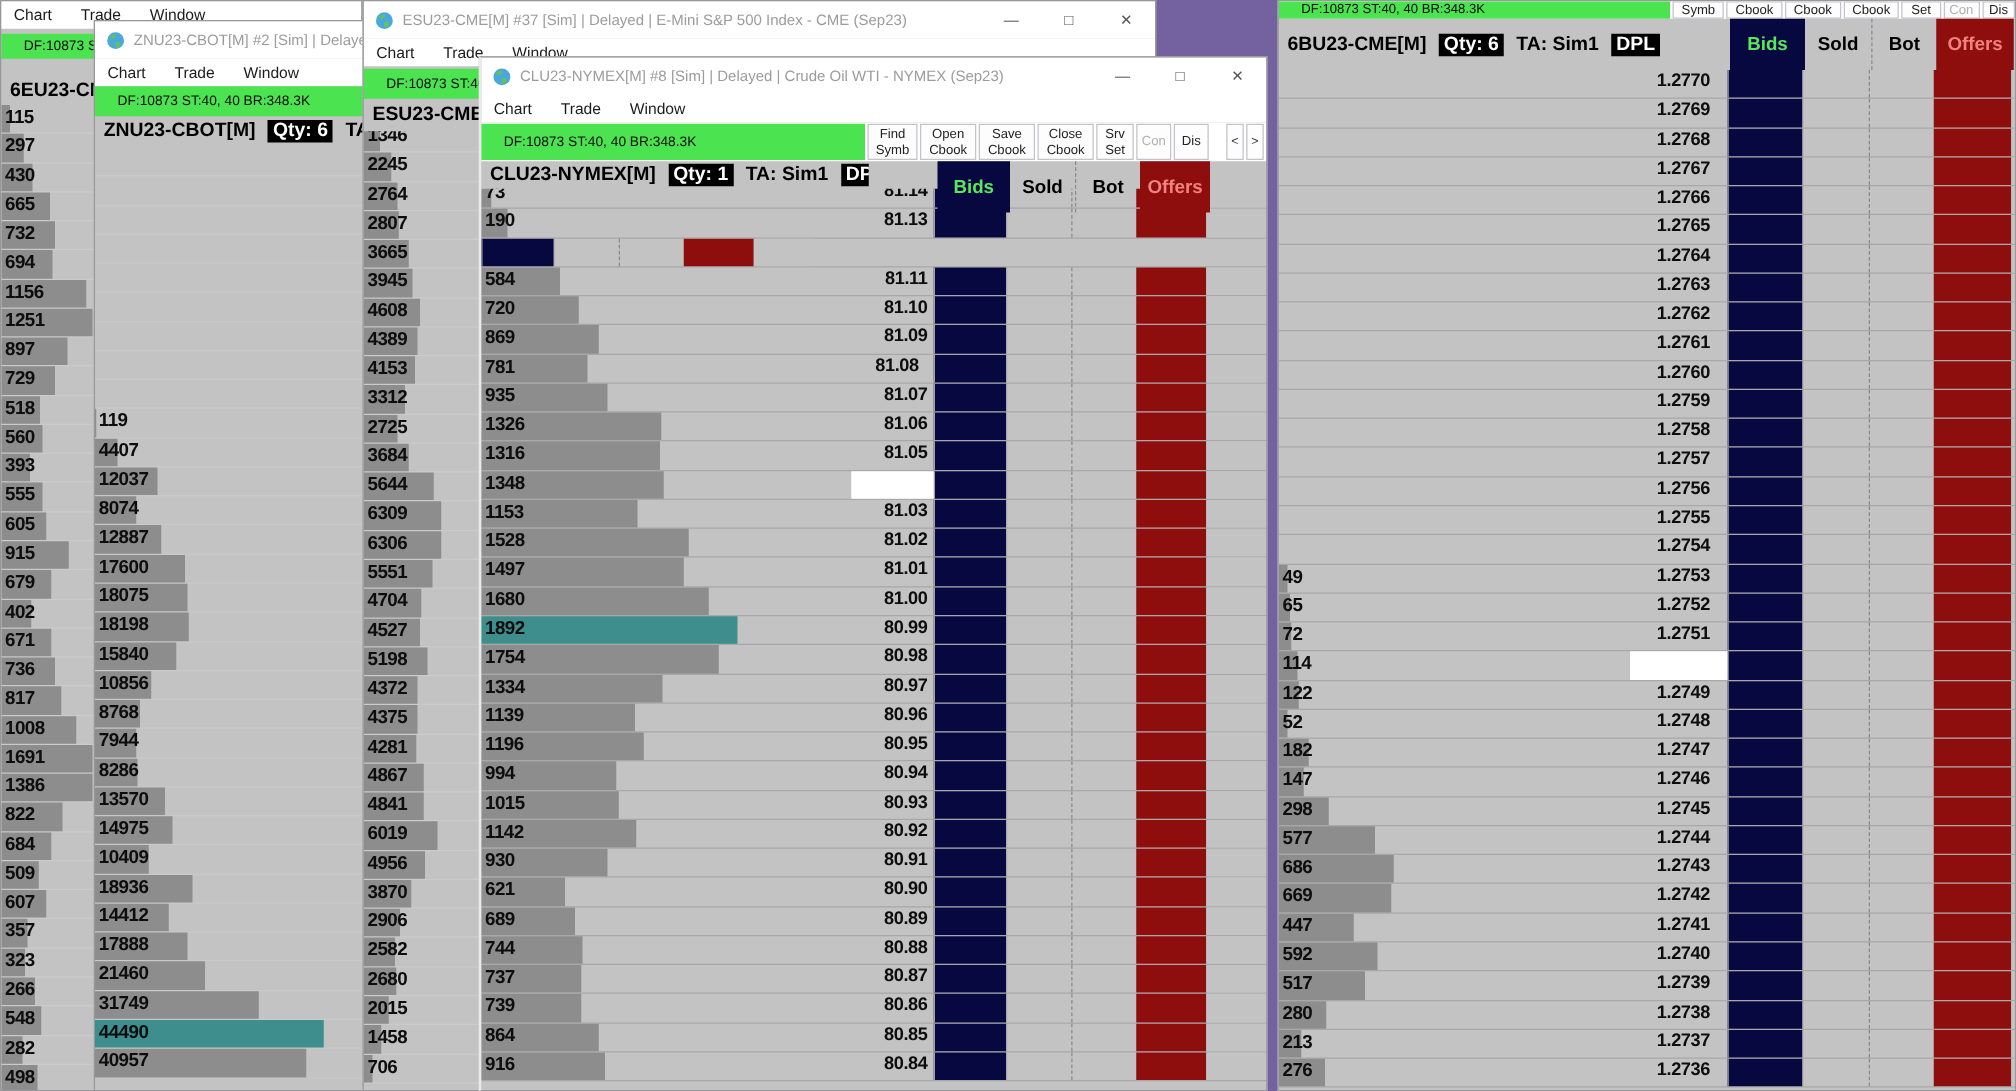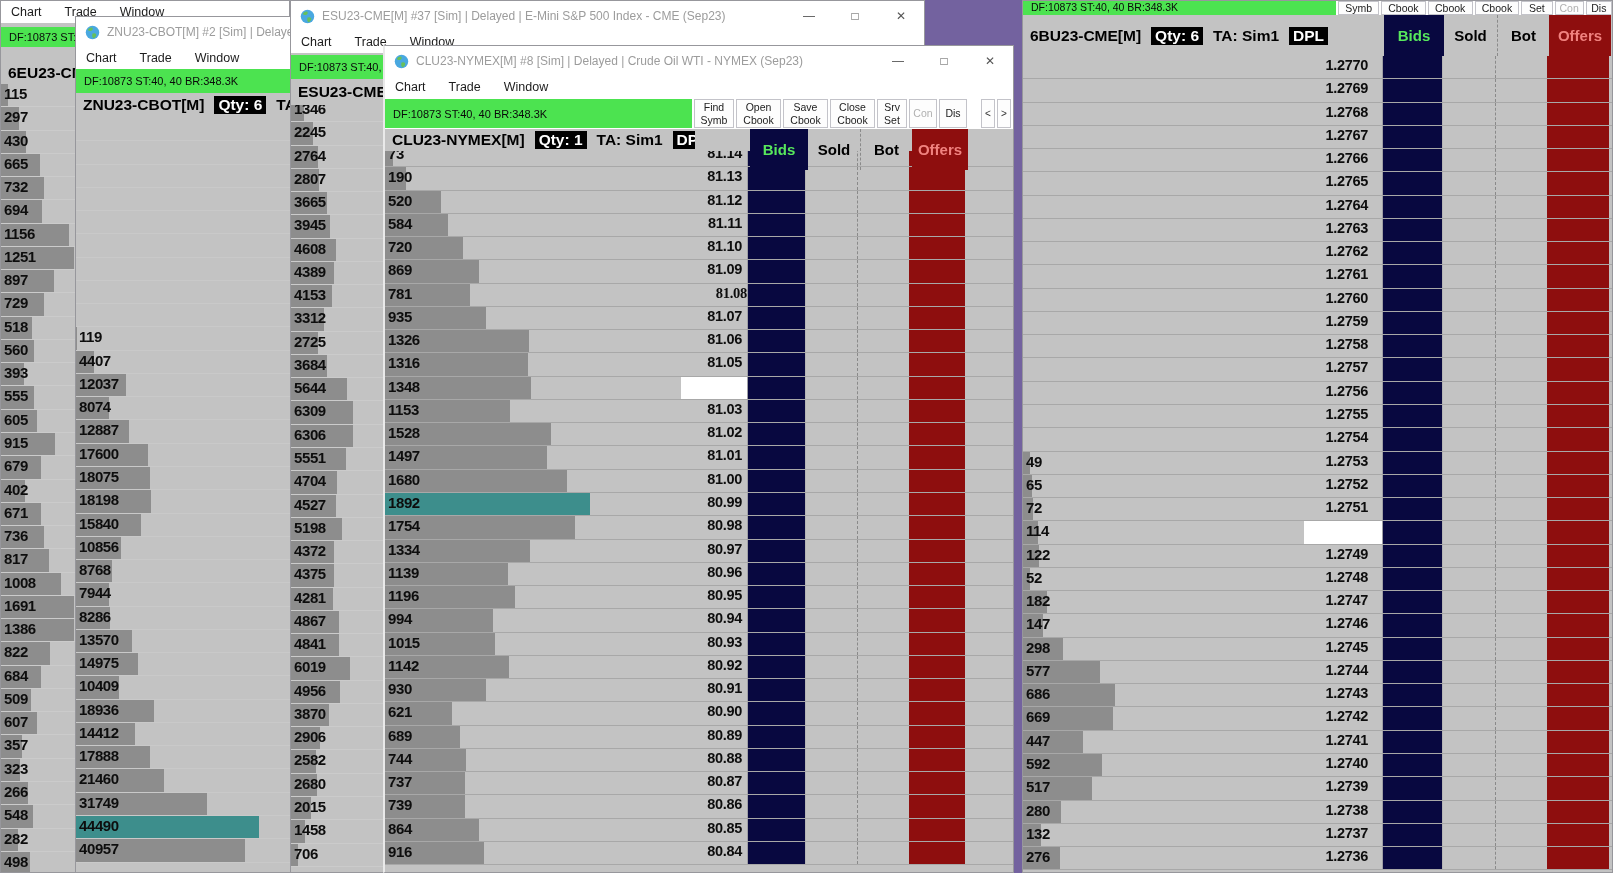--- a/index.html
+++ b/index.html
@@ -12,21 +12,21 @@
               padding-left:9px; font-size:12px; color:#9c9c9c; white-space:nowrap; overflow:hidden; flex-shrink:0;}
   .globe { width:15px; height:15px; flex-shrink:0; }
   .tb-btns { margin-left:auto; display:flex; height:100%; flex-shrink:0;}
   .tb-btn { width:46px; display:flex; align-items:center; justify-content:center; color:#555; font-size:12px; }
 
   .menubar { height:22px; background:#ffffff; display:flex; align-items:center;
              font-size:12.5px; color:#1c1c1c; padding-left:10px; white-space:nowrap; }
   .menubar span { margin-right:23px; }
 
   .infobar { background:#4ce350; color:#0a0a0a; font-size:11px; display:flex; align-items:center;
-             padding-left:8px; white-space:nowrap; overflow:hidden; }
+             padding-left:18px; white-space:nowrap; overflow:hidden; }
 
   .symhdr { display:flex; align-items:center; font-weight:bold; font-size:15.5px; color:#000;
             padding-left:7px; gap:10px; white-space:nowrap; overflow:hidden; }
   .badge { background:#000; color:#fff; padding:0 4px; font-weight:bold; }
   .badge.clip { max-width:22px; overflow:hidden; }
 
   .toolbar { display:flex; background:#fff; align-items:stretch; }
   .tbtn { border:1px solid #c3c3c9; background:#fdfdfd; color:#222; font-size:10.5px; line-height:1.15;
           display:flex; align-items:center; justify-content:center; text-align:center; margin-left:2px; }
   .tbtn.gray { color:#b0b0b0; }
@@ -561,25 +561,20 @@
               <span class="vol">190</span>
               <span class="price" style="right: 5px;">81.13</span>
             </div>
             <div class="cell c-bids" style="width: 58px;"></div>
             <div class="cell c-sold" style="width: 52px;"></div>
             <div class="cell c-bot" style="width: 52px;"></div>
             <div class="cell c-off" style="width: 56px;"></div>
             <div class="cell c-pad" style="width: 48px;"></div>
           </div>
           <div class="lrow">
-            <div class="lz" style="width: 365px;">
-              <div class="bar" style="position: absolute; left: 0px; top: 0px; bottom: 0px; background: rgb(141, 141, 141); width: 56.3px;"></div>
-              <span class="vol">520</span>
-              <span class="price" style="right: 5px;">81.12</span>
-            </div>
             <div class="cell c-bids" style="width: 58px;"></div>
             <div class="cell c-sold" style="width: 52px;"></div>
             <div class="cell c-bot" style="width: 52px;"></div>
             <div class="cell c-off" style="width: 56px;"></div>
             <div class="cell c-pad" style="width: 48px;"></div>
           </div>
           <div class="lrow">
             <div class="lz" style="width: 365px;">
               <div class="bar" style="position: absolute; left: 0px; top: 0px; bottom: 0px; background: rgb(141, 141, 141); width: 63.3px;"></div>
               <span class="vol">584</span>
@@ -612,21 +607,21 @@
             <div class="cell c-bids" style="width: 58px;"></div>
             <div class="cell c-sold" style="width: 52px;"></div>
             <div class="cell c-bot" style="width: 52px;"></div>
             <div class="cell c-off" style="width: 56px;"></div>
             <div class="cell c-pad" style="width: 48px;"></div>
           </div>
           <div class="lrow">
             <div class="lz" style="width: 365px;">
               <div class="bar" style="position: absolute; left: 0px; top: 0px; bottom: 0px; background: rgb(141, 141, 141); width: 84.6px;"></div>
               <span class="vol">781</span>
-              <span class="price" style="right: 0; font-family: Liberation Serif, serif;">81.08</span>
+              <span class="price" style="right: 12px;">81.08</span>
             </div>
             <div class="cell c-bids" style="width: 58px;"></div>
             <div class="cell c-sold" style="width: 52px;"></div>
             <div class="cell c-bot" style="width: 52px;"></div>
             <div class="cell c-off" style="width: 56px;"></div>
             <div class="cell c-pad" style="width: 48px;"></div>
           </div>
           <div class="lrow">
             <div class="lz" style="width: 365px;">
               <div class="bar" style="position: absolute; left: 0px; top: 0px; bottom: 0px; background: rgb(141, 141, 141); width: 101.3px;"></div>
@@ -1302,21 +1297,21 @@
             </div>
             <div class="cell c-bids" style="width: 60px;"></div>
             <div class="cell c-sold" style="width: 53px;"></div>
             <div class="cell c-bot" style="width: 52px;"></div>
             <div class="cell c-off" style="width: 62px;"></div>
             <div class="cell c-pad" style="width: 3px;"></div>
           </div>
           <div class="lrow">
             <div class="lz" style="width: 361px;">
               <div class="bar" style="position: absolute; left: 0px; top: 0px; bottom: 0px; background: rgb(141, 141, 141); width: 17.7px;"></div>
-              <span class="vol">132</span>
+              <span class="vol">213</span>
               <span class="price" style="right: 14px;">1.2737</span>
             </div>
             <div class="cell c-bids" style="width: 60px;"></div>
             <div class="cell c-sold" style="width: 53px;"></div>
             <div class="cell c-bot" style="width: 52px;"></div>
             <div class="cell c-off" style="width: 62px;"></div>
             <div class="cell c-pad" style="width: 3px;"></div>
           </div>
           <div class="lrow">
             <div class="lz" style="width: 361px;">

